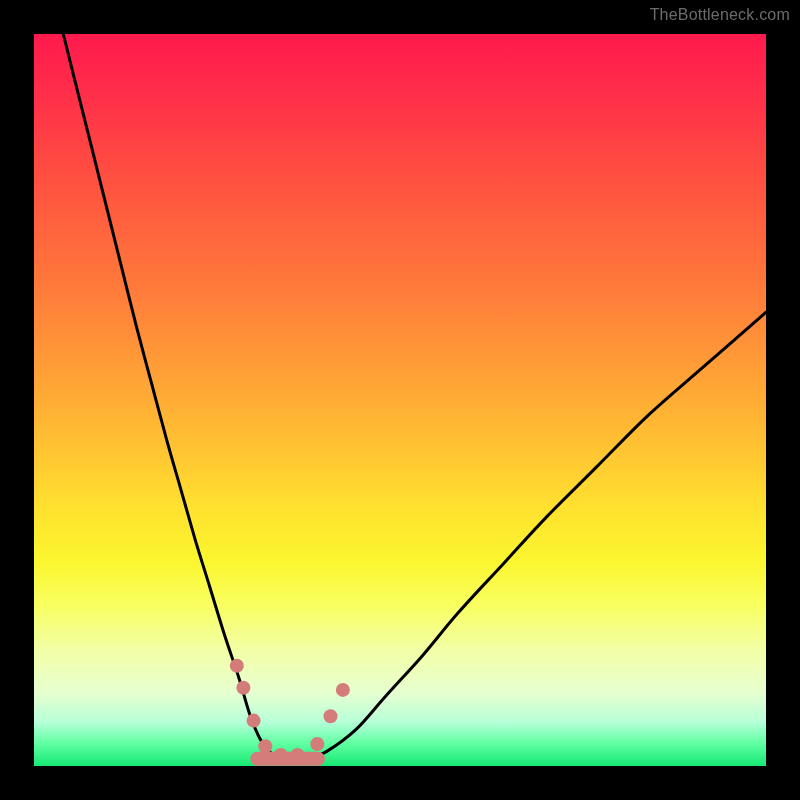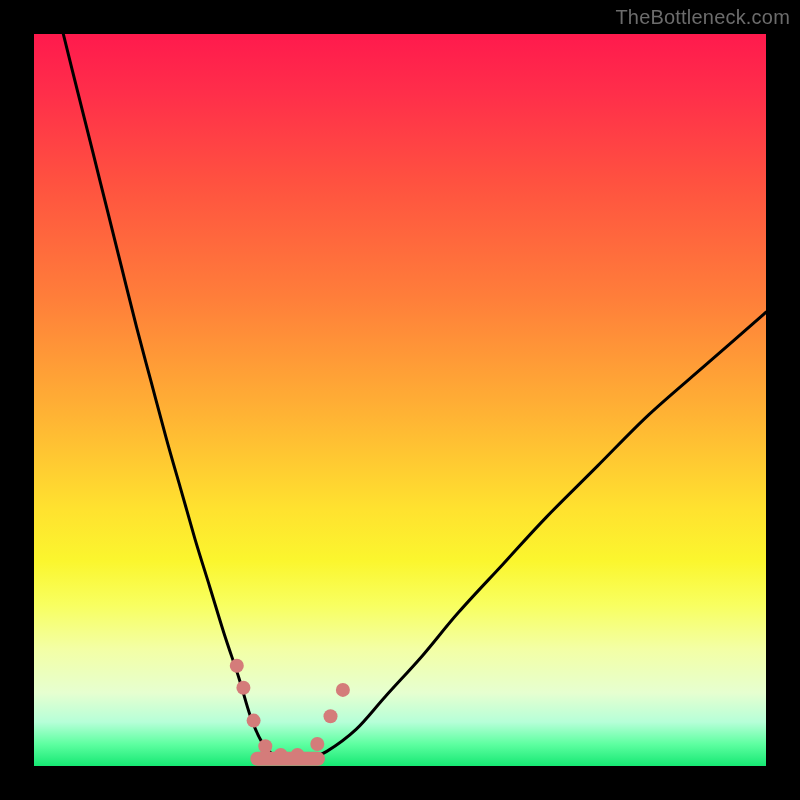--- a/index.html
+++ b/index.html
@@ -40,21 +40,21 @@
       #b6ffd8 94%,
       #5effa1 97%,
       #16e873 100%
     );
   }
   .watermark {
     position: absolute;
     top: 6px;
     right: 10px;
     color: #6c6c6c;
-    font-size: 20px;
+    font-size: 16px;
     font-weight: 500;
     letter-spacing: 0.2px;
   }
   svg.curve {
     position: absolute;
     top: 0;
     left: 0;
     width: 732px;
     height: 732px;
   }

